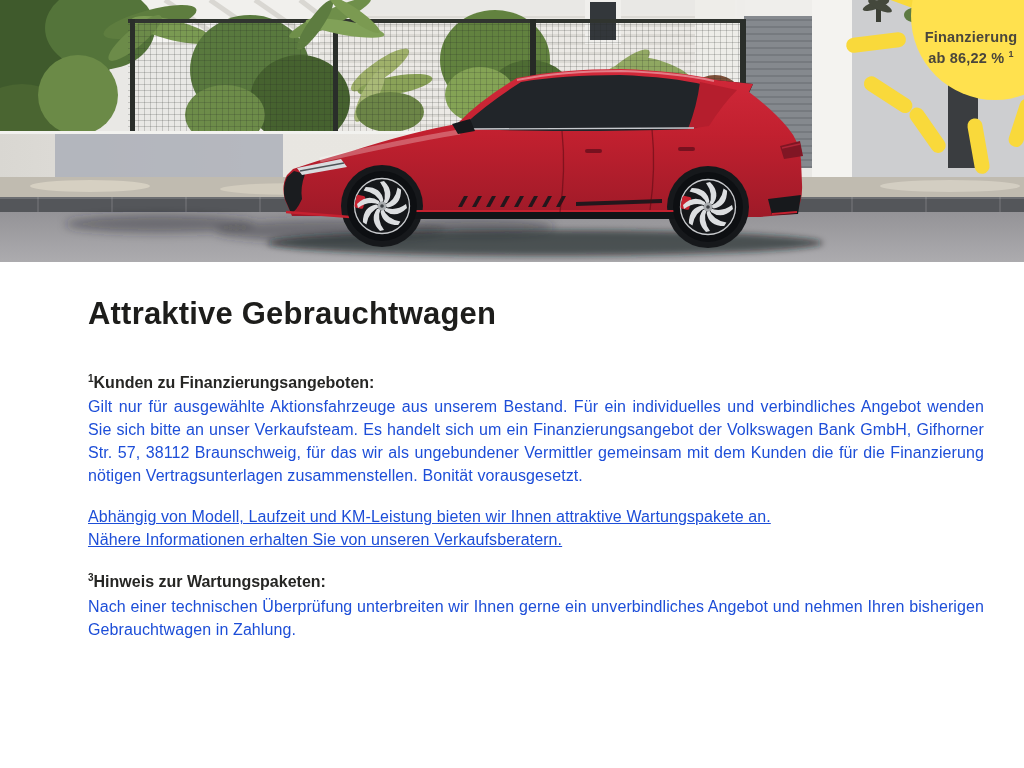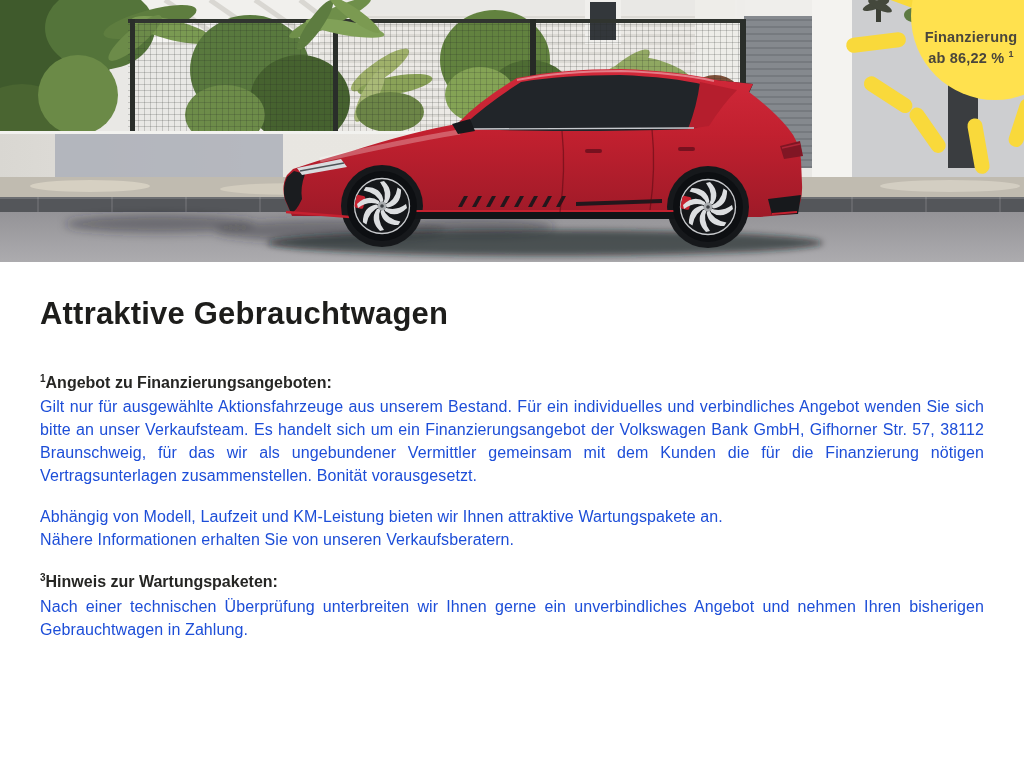--- a/index.html
+++ b/index.html
@@ -8,36 +8,36 @@
     font-family:"Liberation Sans",sans-serif;
     color:#3c3c3a;overflow:hidden;position:relative;
   }
   .hero{position:relative;width:1024px;height:262px;overflow:hidden;background:#e9e8e5;}
   .hero svg{display:block;}
   .sun-text{
     position:absolute;left:905px;top:29px;width:132px;text-align:center;
     font-weight:bold;color:#4a463c;font-size:14.5px;line-height:17px;letter-spacing:.2px;
   }
   .sun-text sup{font-size:9px;}
-  .content{padding:0 40px;}
+  .content{padding:0 40px;margin-left:48px;}
   h1{
     font-size:31px;line-height:36px;font-weight:bold;color:#1d1d1b;
     margin:34px 0 0 0;letter-spacing:.2px;
   }
   .note{margin-top:18px;}
   .note.first{margin-top:38px;}
   .note-head{
     font-size:16px;font-weight:bold;color:#262624;margin:0 0 3px 0;line-height:18px;
   }
   .note-head sup{font-size:10px;}
   .note-body{
     font-size:16px;line-height:23px;color:#1d4ed8;margin:0;letter-spacing:.1px;
   }
   .justify{text-align:justify;}
-  .preline{white-space:pre-line;}
+  .preline{white-space:pre-line;text-decoration:underline;}
 </style>
 </head>
 <body>
 
 <div class="hero">
 <svg width="1024" height="262" viewBox="0 0 1024 262" xmlns="http://www.w3.org/2000/svg">
   <defs>
     <pattern id="mesh" width="6" height="6" patternUnits="userSpaceOnUse">
       <path d="M0 0H6M0 0V6" stroke="rgba(35,40,36,0.48)" stroke-width="0.8" fill="none"></path>
     </pattern>
@@ -272,21 +272,21 @@
   <div class="sun-text">
     <div>Finanzierung</div>
     <div><span>ab 86,22 %</span>&nbsp;<sup>1</sup></div>
   </div>
 </div>
 
 <div class="content">
   <h1>Attraktive Gebrauchtwagen</h1>
 
   <section class="note first">
-    <p class="note-head"><sup>1</sup><span>Angebot zu Finanzierungsangeboten:</span></p>
+    <p class="note-head"><sup>1</sup><span>Kunden zu Finanzierungsangeboten:</span></p>
     <p class="note-body justify">Gilt nur für ausgewählte Aktionsfahrzeuge aus unserem Bestand. Für ein individuelles und verbindliches Angebot wenden Sie sich bitte an unser Verkaufsteam. Es handelt sich um ein Finanzierungsangebot der Volkswagen Bank GmbH, Gifhorner Str. 57, 38112 Braunschweig, für das wir als ungebundener Vermittler gemeinsam mit dem Kunden die für die Finanzierung nötigen Vertragsunterlagen zusammenstellen. Bonität vorausgesetzt.</p>
   </section>
 
   <section class="note">
     <p class="note-body preline">Abhängig von Modell, Laufzeit und KM-Leistung bieten wir Ihnen attraktive Wartungspakete an.
 Nähere Informationen erhalten Sie von unseren Verkaufsberatern.</p>
   </section>
 
   <section class="note">
     <p class="note-head"><sup>3</sup><span>Hinweis zur Wartungspaketen:</span></p>

